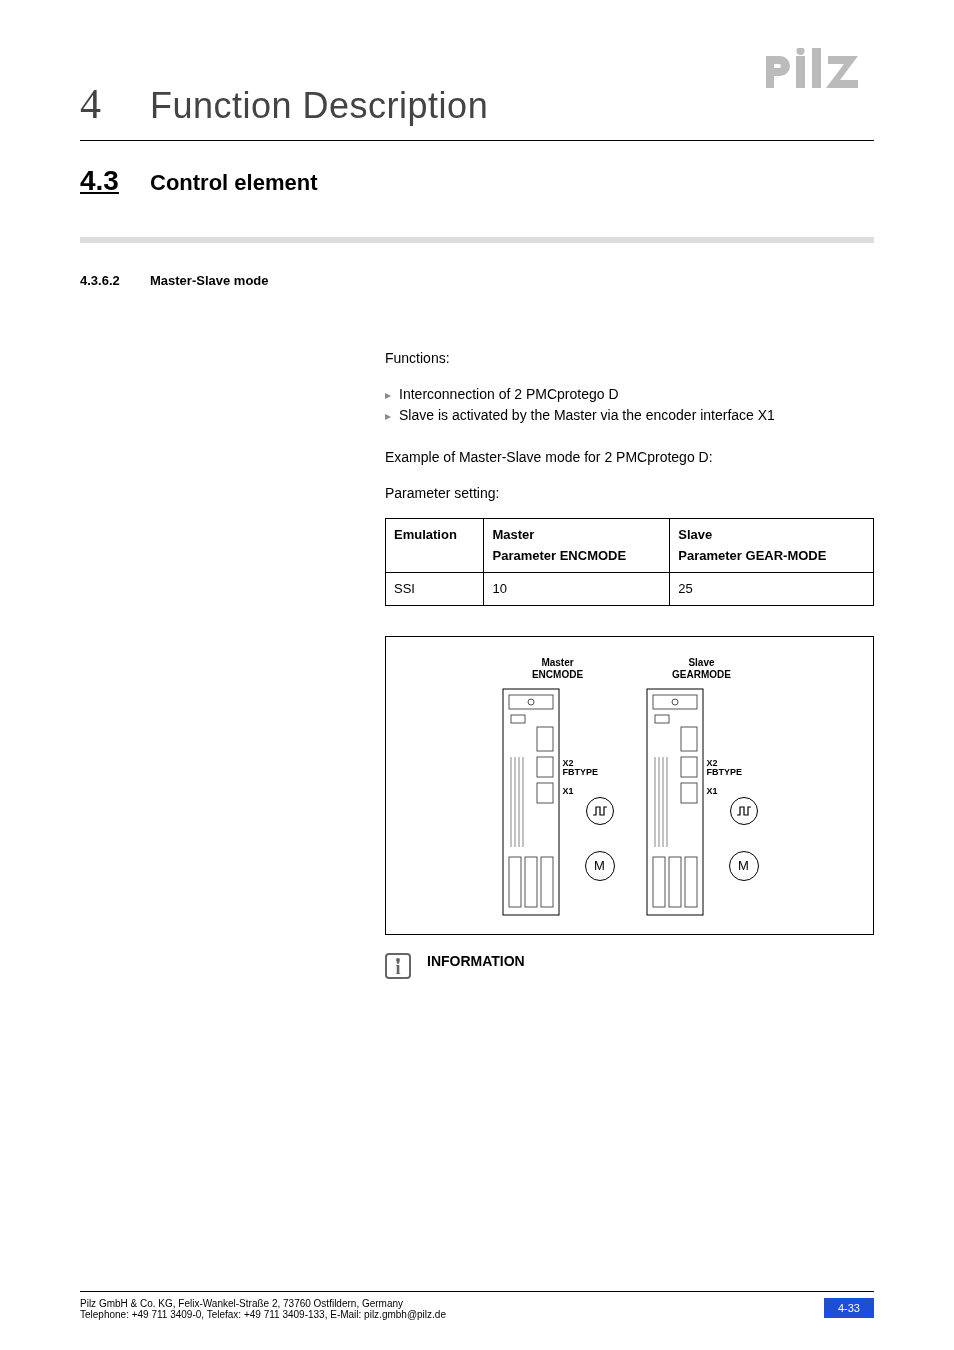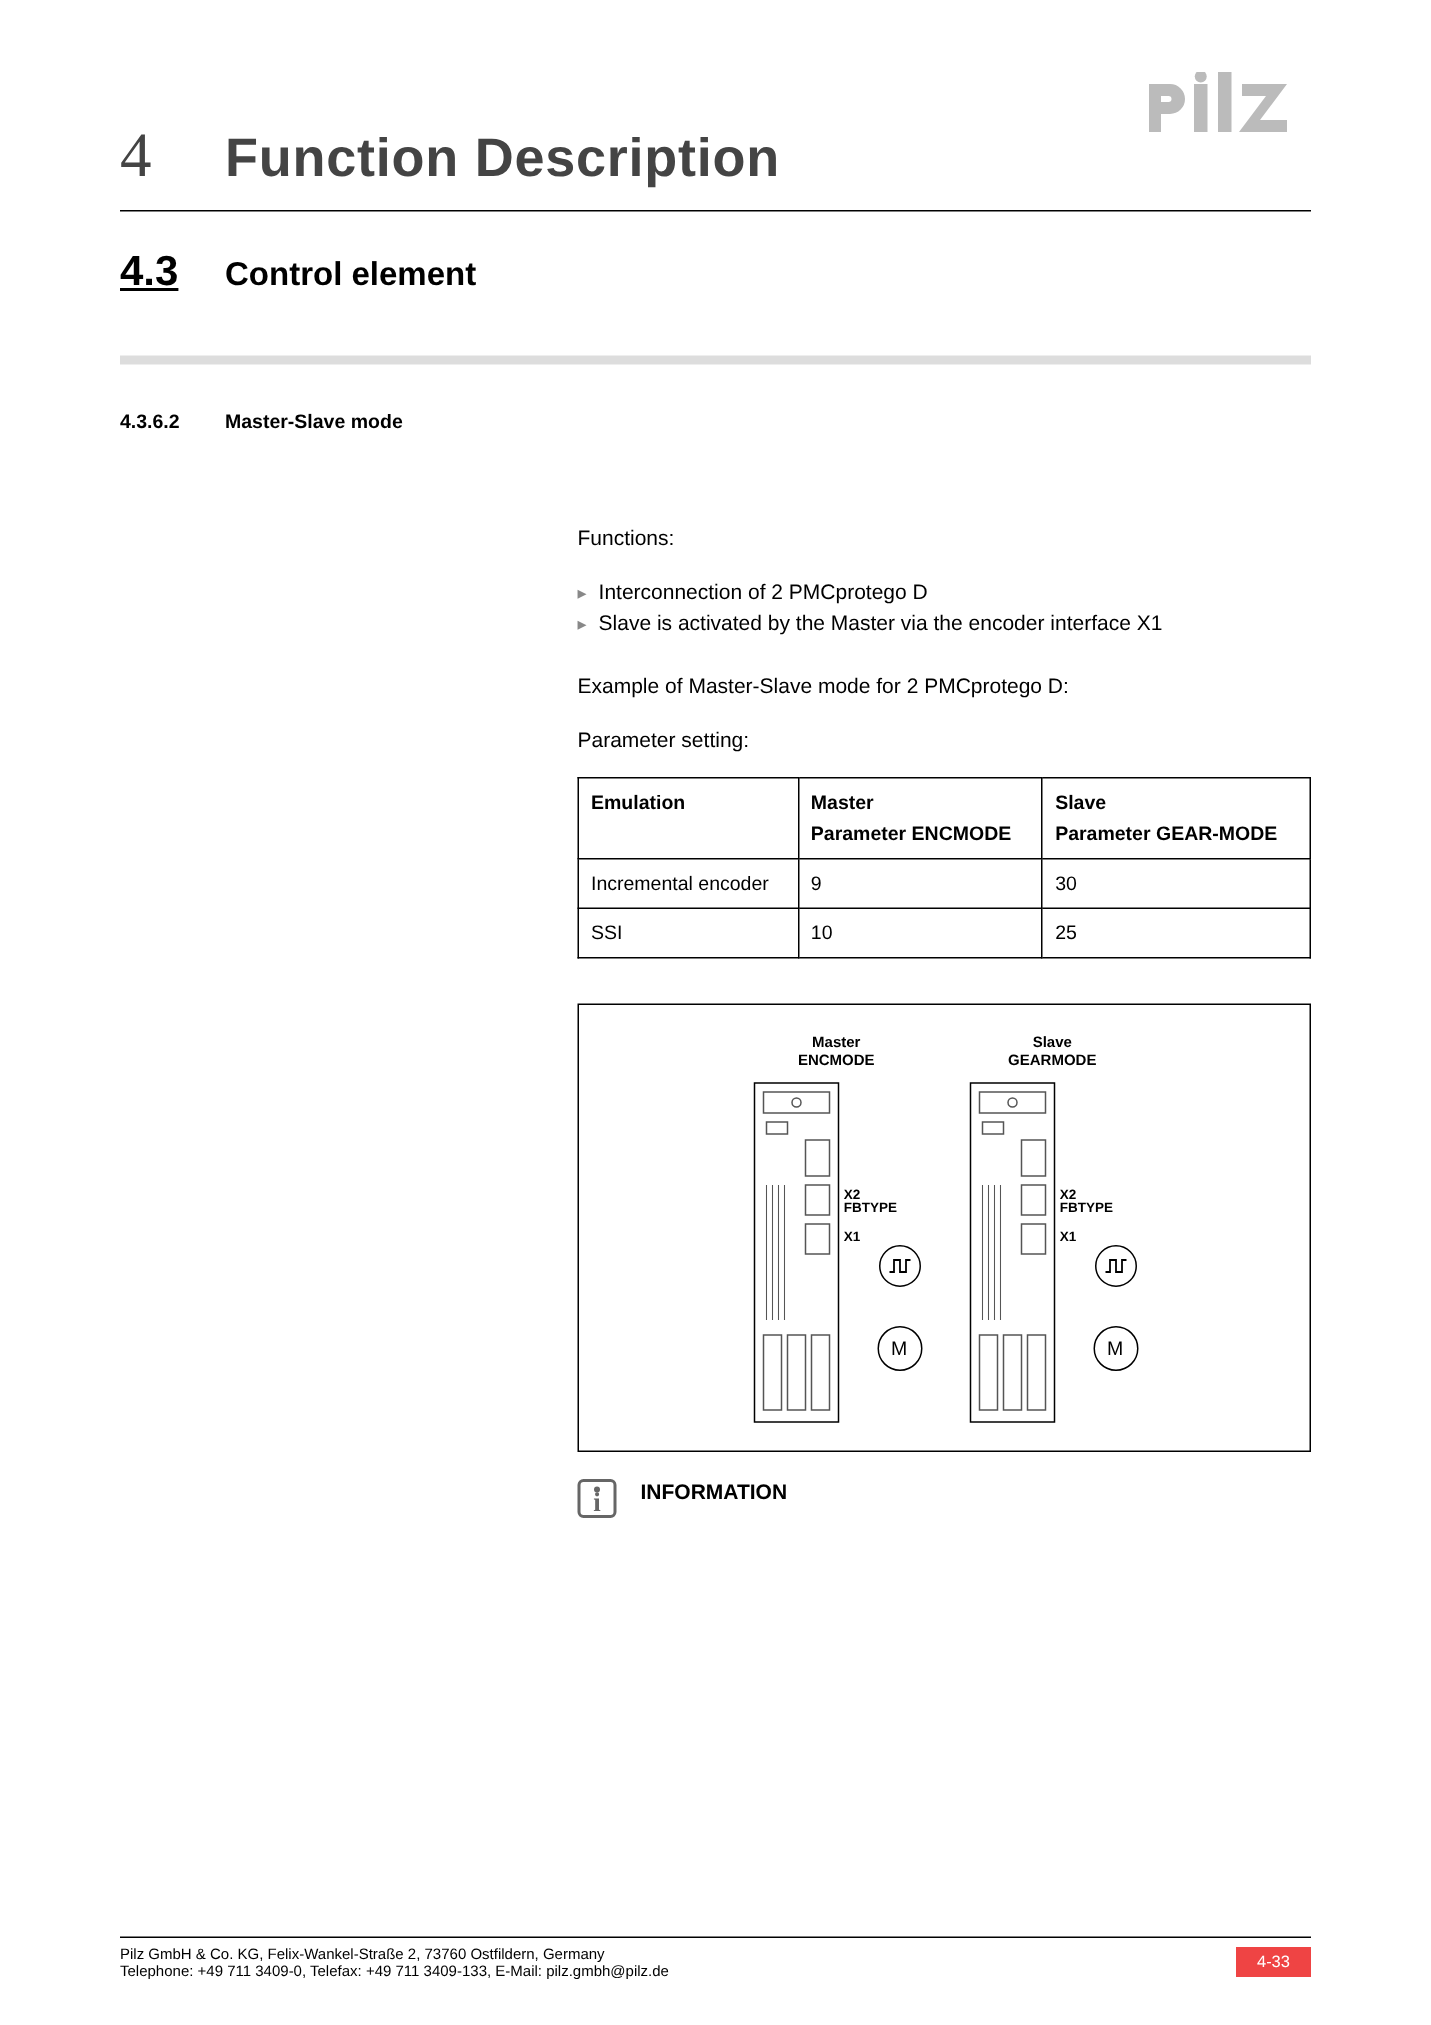--- a/index.html
+++ b/index.html
@@ -1,20 +1,20 @@
 <!DOCTYPE html>
 <html><head>
 <meta charset="utf-8">
 <style>
   * { margin: 0; padding: 0; box-sizing: border-box; }
   body { font-family: Arial, Helvetica, sans-serif; background: #fff; color: #000; width: 954px; height: 1350px; position: relative; }
   .page { padding: 80px 80px 0 80px; position: relative; height: 1280px; }
   .header-row { display: flex; align-items: baseline; border-bottom: 1.5px solid #000; padding-bottom: 12px; margin-bottom: 24px; }
   .chap-num { font-size: 42px; font-weight: 300; color: #444; width: 70px; font-family: "Times New Roman", serif; }
-  .chap-title { font-size: 36px; font-weight: 700; color: #444; font-family: "Arial Narrow", Arial, sans-serif; letter-spacing: 0.5px; }
+  .chap-title { font-size: 36px; font-weight: 400; color: #444; font-family: "Arial Narrow", Arial, sans-serif; letter-spacing: 0.5px; }
   .logo { position: absolute; right: 80px; top: 48px; }
   .section-row { display: flex; align-items: baseline; margin-bottom: 40px; }
   .sec-num { font-size: 28px; font-weight: bold; width: 70px; text-decoration: underline; }
   .sec-title { font-size: 22px; font-weight: bold; }
   .grey-bar { height: 6px; background: #ddd; margin-bottom: 30px; }
   .subhead-row { display: flex; align-items: baseline; margin-bottom: 60px; }
   .sub-num { font-size: 13px; font-weight: bold; width: 70px; }
   .sub-title { font-size: 13px; font-weight: bold; }
   .content { margin-left: 260px; font-size: 14px; line-height: 1.55; padding-left: 45px; }
   .content p { margin-bottom: 14px; }
@@ -35,21 +35,21 @@
   .m-circle { width: 30px; height: 30px; border: 1.2px solid #000; border-radius: 50%; display: flex; align-items: center; justify-content: center; font-size: 13px; }
   .fig-caption { font-size: 14px; margin-bottom: 40px; }
   .fig-caption .fignum { display: inline-block; width: 90px; }
   .info-block { display: flex; gap: 16px; }
   .info-icon { width: 26px; height: 26px; border: 2px solid #666; border-radius: 4px; display: flex; align-items: center; justify-content: center; font-family: "Times New Roman", serif; font-weight: bold; font-size: 18px; color: #666; position: relative; flex-shrink: 0; margin-top: 2px; }
   .info-icon::before { content: ""; position: absolute; top: 3px; width: 4px; height: 4px; background: #666; border-radius: 50%; }
   .info-icon span { margin-top: 6px; }
   .info-text .info-head { font-weight: bold; font-size: 14px; }
   .info-text p { font-size: 14px; line-height: 1.55; }
   .footer { position: absolute; bottom: 30px; left: 80px; right: 80px; border-top: 1px solid #000; padding-top: 6px; font-size: 10px; display: flex; justify-content: space-between; align-items: flex-start; }
-  .footer-right { background: #ef4444; color: #fff; padding: 4px 14px; font-size: 11px; }
+  .footer-right { background: #1d4ed8; color: #fff; padding: 4px 14px; font-size: 11px; }
 </style>
 </head>
 <body>
 
 <div class="page">
 
   <div class="logo">
     <svg width="110" height="46" viewBox="0 0 110 46">
       <g fill="#bbb">
         <path d="M2 8 h14 a10 10 0 0 1 0 20 h-6 v12 h-8 z M10 16 v4 h5 a2 2 0 0 0 0-4 z"></path>
@@ -91,25 +91,20 @@
       <thead>
         <tr>
           <th>Emulation</th>
           <th style="white-space:pre-line">Master
 Parameter ENCMODE</th>
           <th style="white-space:pre-line">Slave
 Parameter GEAR-MODE</th>
         </tr>
       </thead>
       <tbody>
-        <tr>
-          <td>Incremental encoder</td>
-          <td>9</td>
-          <td>30</td>
-        </tr>
         <tr>
           <td>SSI</td>
           <td>10</td>
           <td>25</td>
         </tr>
       </tbody>
     </table>
 
     <div class="figure-box">
 

